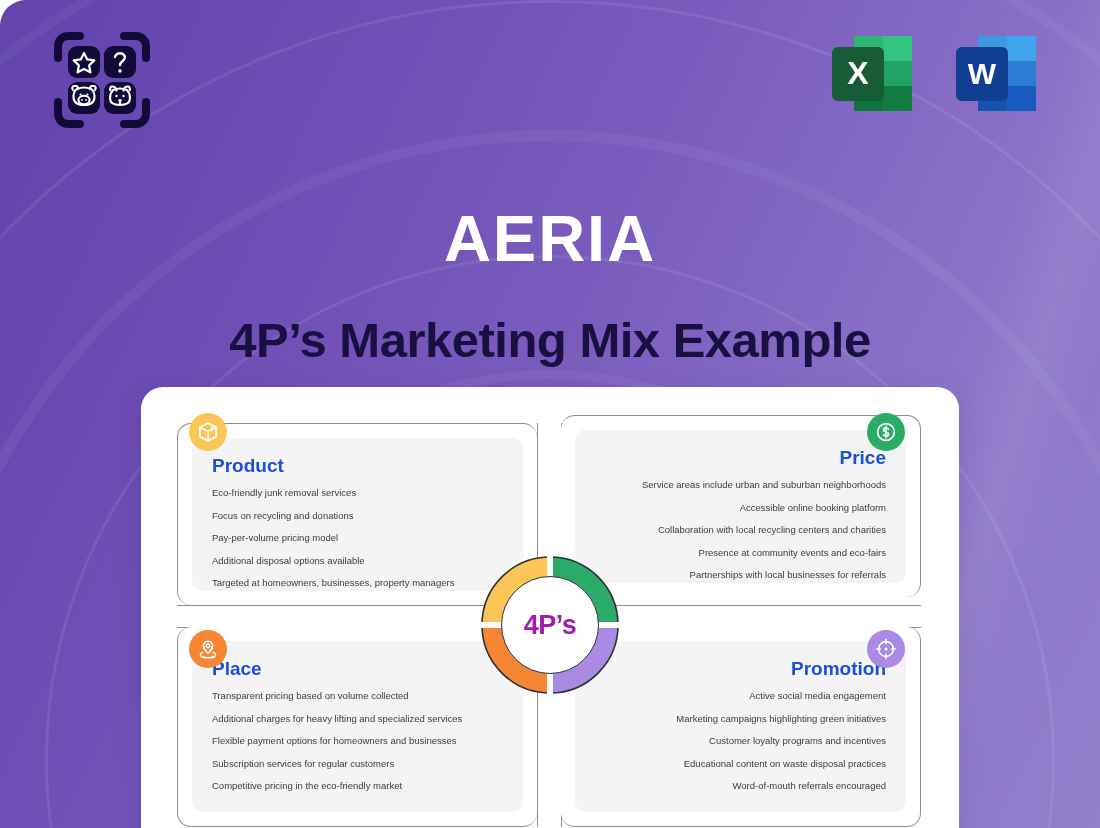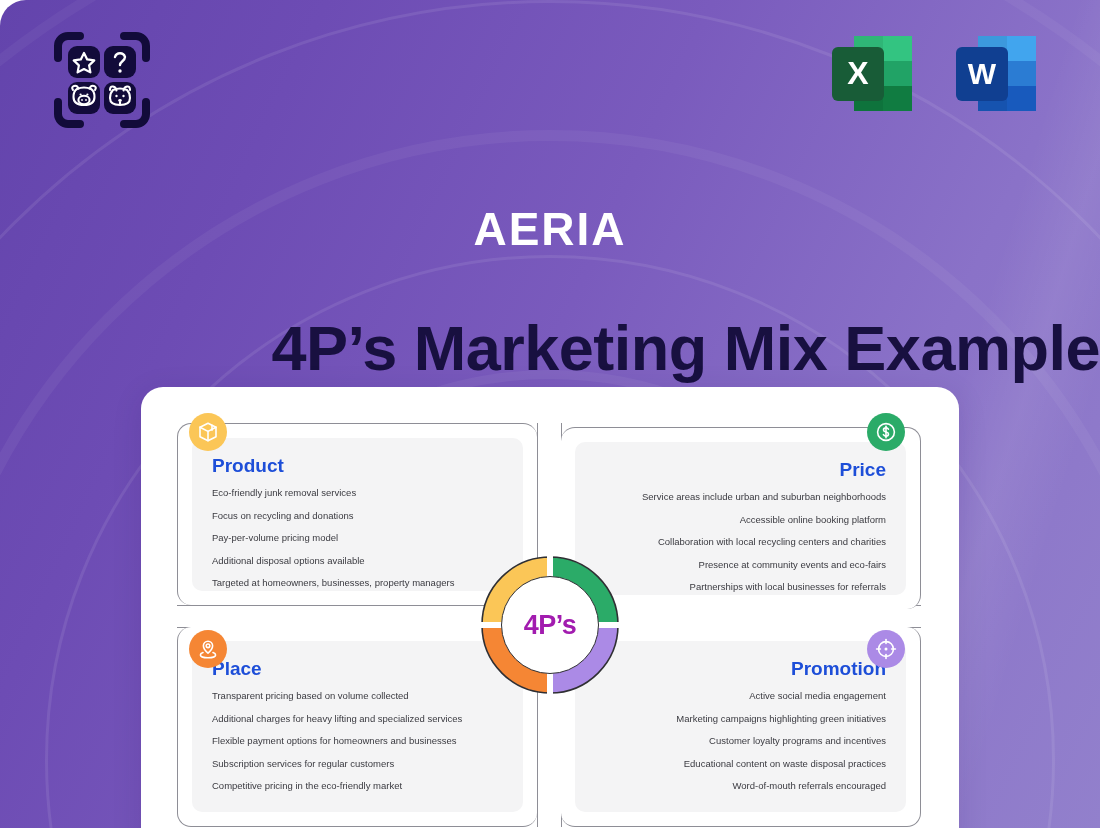--- a/index.html
+++ b/index.html
@@ -48,30 +48,30 @@
   #app-icons {
     position: absolute; right: 56px; top: 28px;
     display: flex; gap: 28px; align-items: center;
   }
   .app-icon { width: 96px; height: 96px; position: relative; }
 
   #brand {
     position: absolute; left: 0; right: 0; top: 206px;
     text-align: center;
     color: #ffffff;
-    font-size: 46px;
+    font-size: 65px;
     font-weight: 700;
     letter-spacing: 2px;
     line-height: 1;
   }
   #headline {
     position: absolute; left: 0; right: 0; top: 312px;
-    text-align: right;
+    text-align: center;
     color: #181040;
-    font-size: 63px;
+    font-size: 49px;
     font-weight: 700;
     letter-spacing: -0.5px;
     line-height: 1.15;
   }
 
   
   #card {
     position: absolute;
     left: 141px; top: 387px;
     width: 818px; height: 470px;
@@ -87,21 +87,21 @@
     background: #ffffff;
   }
   .quad-inner {
     position: absolute;
     inset: 14px;
     background: #f4f4f5;
     border-radius: 10px;
     padding: 18px 20px;
   }
   #quad-product  { left: 36px;  top: 36px;  width: 360px; height: 182px; border-radius: 14px 14px 0 14px; border-right: none; border-bottom: none; }
-  #quad-price    { left: 420px; top: 40px;  width: 360px; height: 182px; border-radius: 14px 14px 14px 0; border-left: none; border-bottom: none; }
+  #quad-price    { left: 420px; top: 28px;  width: 360px; height: 182px; border-radius: 14px 14px 14px 0; border-left: none; border-bottom: none; }
   #quad-place    { left: 36px;  top: 240px; width: 360px; height: 200px; border-radius: 14px 0 14px 14px; border-right: none; border-top: none; }
   #quad-promotion{ left: 420px; top: 240px; width: 360px; height: 200px; border-radius: 0 14px 14px 14px; border-left: none; border-top: none; }
 
   
   .connector { position: absolute; background: #8e8e96; }
   #conn-v-top    { left: 396px; top: 36px;  width: 1.4px; height: 182px; }
   #conn-v-bot    { left: 396px; top: 240px; width: 1.4px; height: 200px; }
   #conn-v-top-r  { left: 420px; top: 36px;  width: 1.4px; height: 182px; }
   #conn-v-bot-r  { left: 420px; top: 240px; width: 1.4px; height: 200px; }
   #conn-h-l-top  { left: 36px;  top: 218px; width: 360px; height: 1.4px; }

